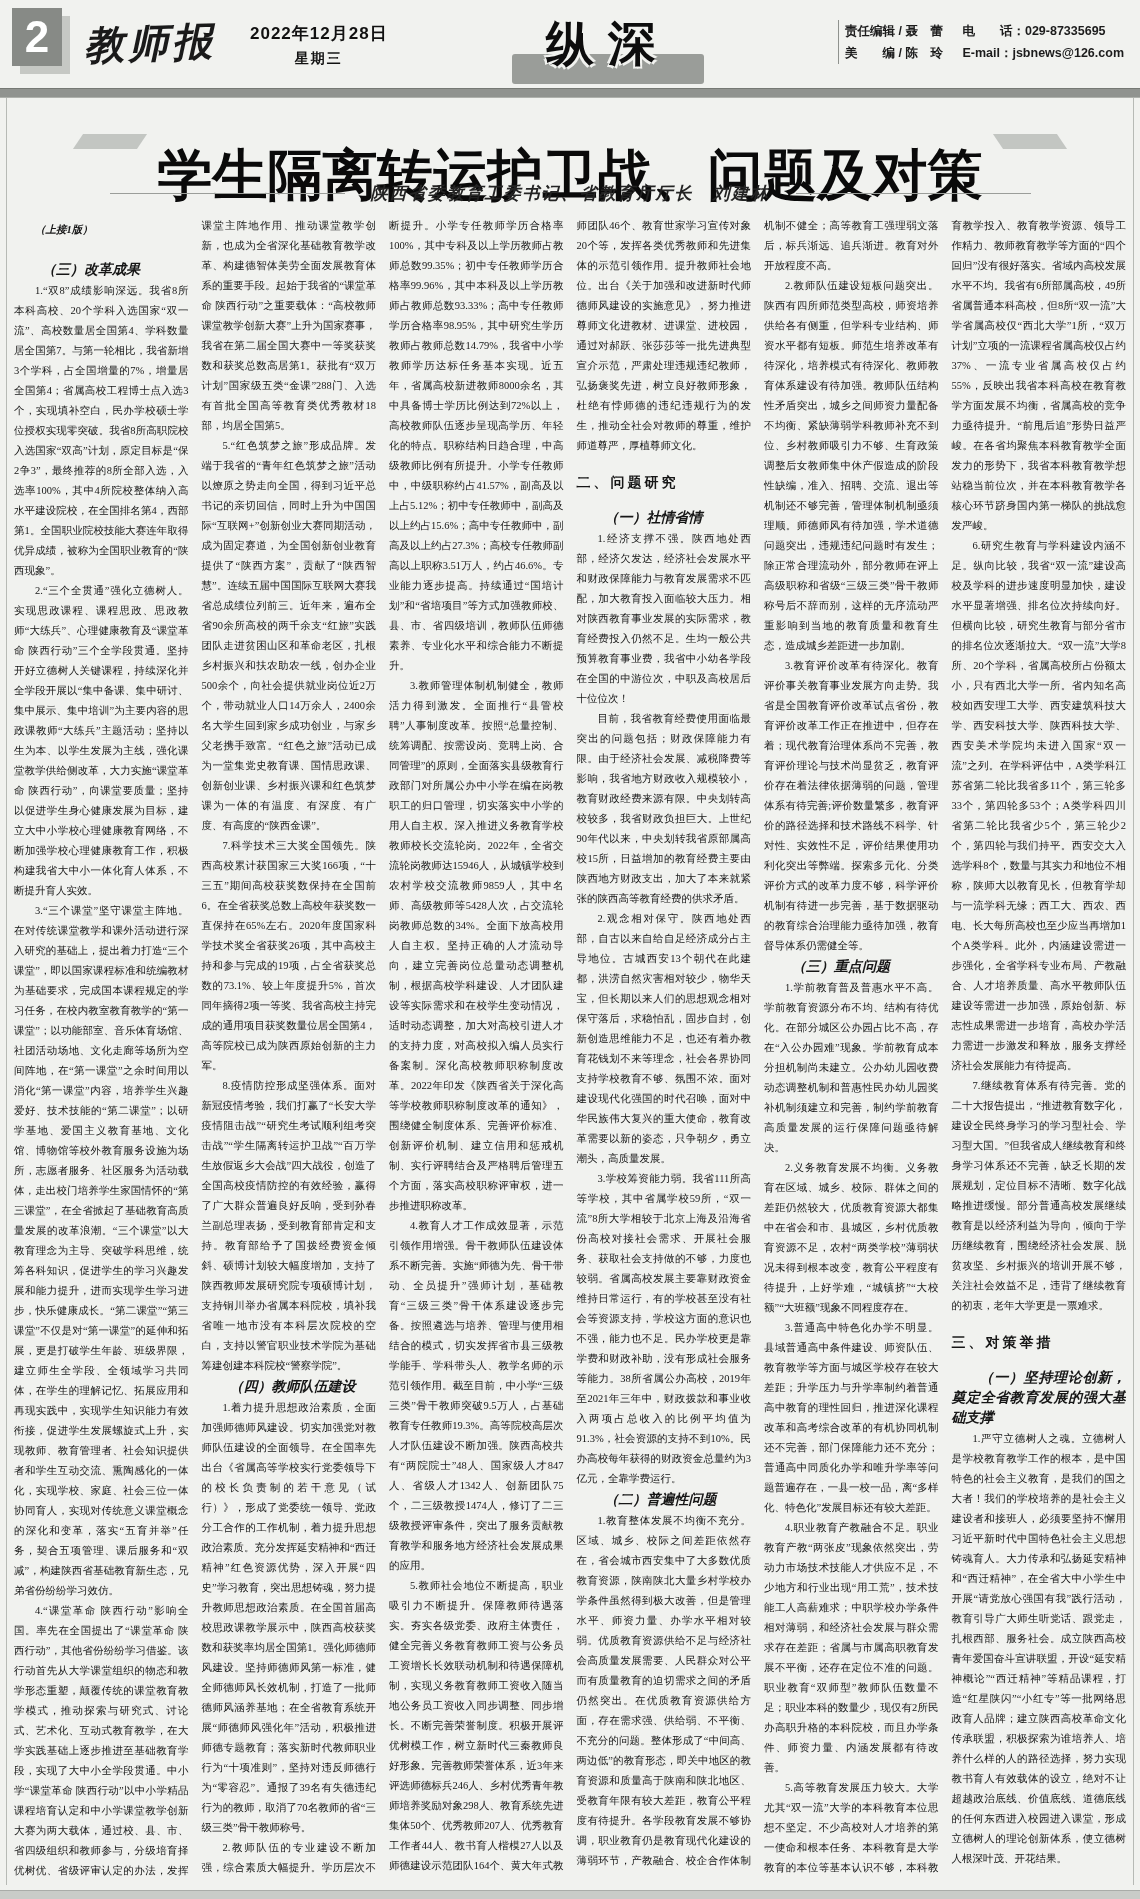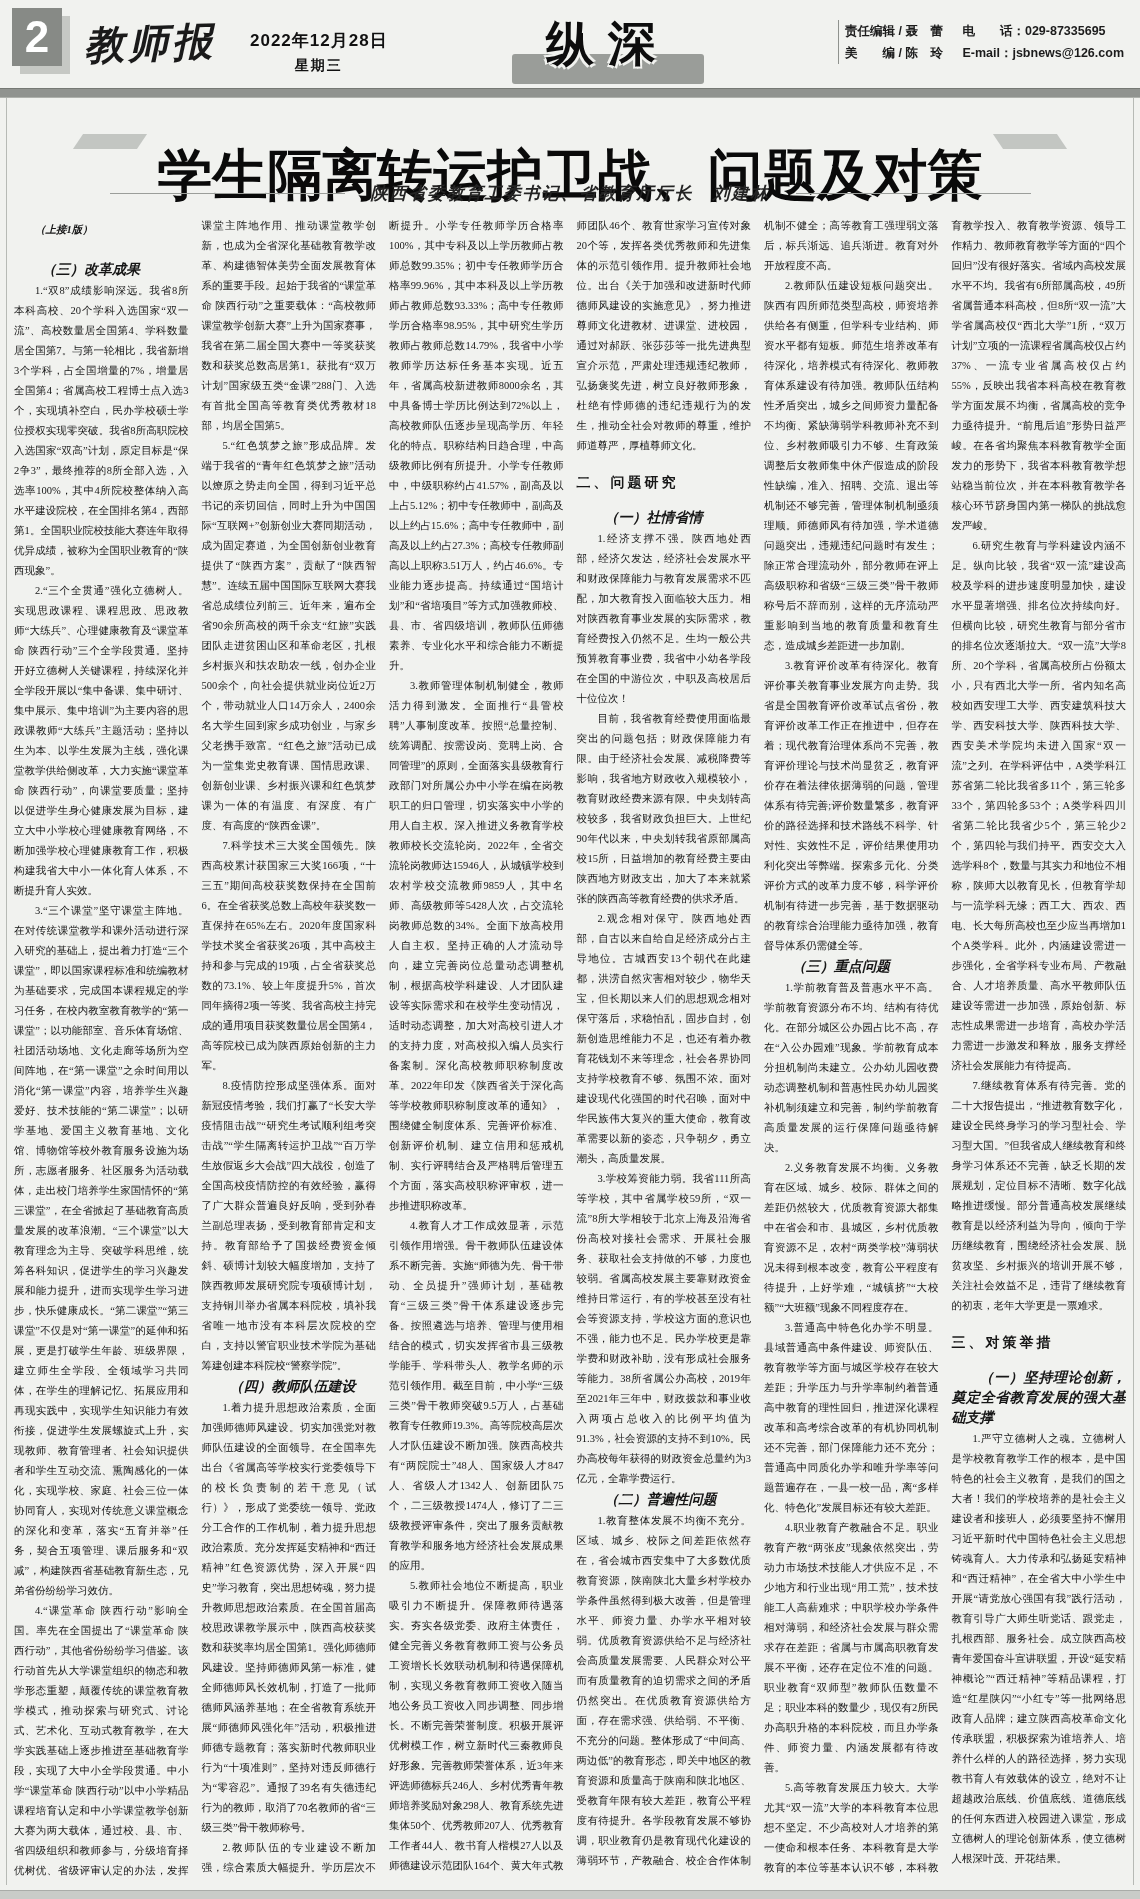--- a/index.html
+++ b/index.html
@@ -10,21 +10,21 @@
 
   
   .masthead{position:absolute;top:0;left:0;width:1140px;height:88px;}
   .pagenum-wrap{position:absolute;left:12px;top:8px;width:58px;height:66px;}
   .pagenum-shadow{position:absolute;left:8px;top:8px;width:50px;height:58px;background:#c6c8c4;}
   .pagenum{position:absolute;left:0;top:0;width:50px;height:58px;background:#878a86;color:#ffffff;
            font-family:"Liberation Sans",sans-serif;font-weight:bold;font-size:44px;line-height:58px;text-align:center;}
   .paper-logo{position:absolute;left:84px;top:16px;font-size:40px;font-weight:bold;font-style:italic;
               font-family:"DejaVu Serif",serif;letter-spacing:4px;color:#1a1a1a;transform:rotate(-2deg);}
   .date-block{position:absolute;left:250px;top:22px;text-align:center;font-family:"Liberation Sans",sans-serif;
-              font-weight:bold;color:#111;margin-top:7px;}
+              font-weight:bold;color:#111;}
   .date-line1{font-size:17px;letter-spacing:1px;}
   .date-line2{font-size:14px;margin-top:5px;letter-spacing:2px;}
   .section-wrap{position:absolute;left:518px;top:12px;width:180px;height:72px;}
   .section-ribbon{position:absolute;left:-6px;right:-6px;top:42px;height:30px;background:#9a9d99;border-radius:3px;}
   .section-title{position:absolute;left:0;top:0;width:180px;text-align:center;font-family:"Liberation Sans",sans-serif;
                  font-weight:900;font-size:48px;letter-spacing:14px;color:#0d0d0d;
                  text-shadow:2px 2px 0 #f1f2ef,-2px 2px 0 #f1f2ef,2px -2px 0 #f1f2ef,-2px -2px 0 #f1f2ef;}
   .editor-info{position:absolute;right:16px;top:20px;border-left:1px solid #8f928e;padding-left:6px;
                font-family:"Liberation Sans",sans-serif;font-size:12.5px;font-weight:bold;color:#1c1c1c;line-height:22px;}
   .editor-row span{display:inline-block;}

